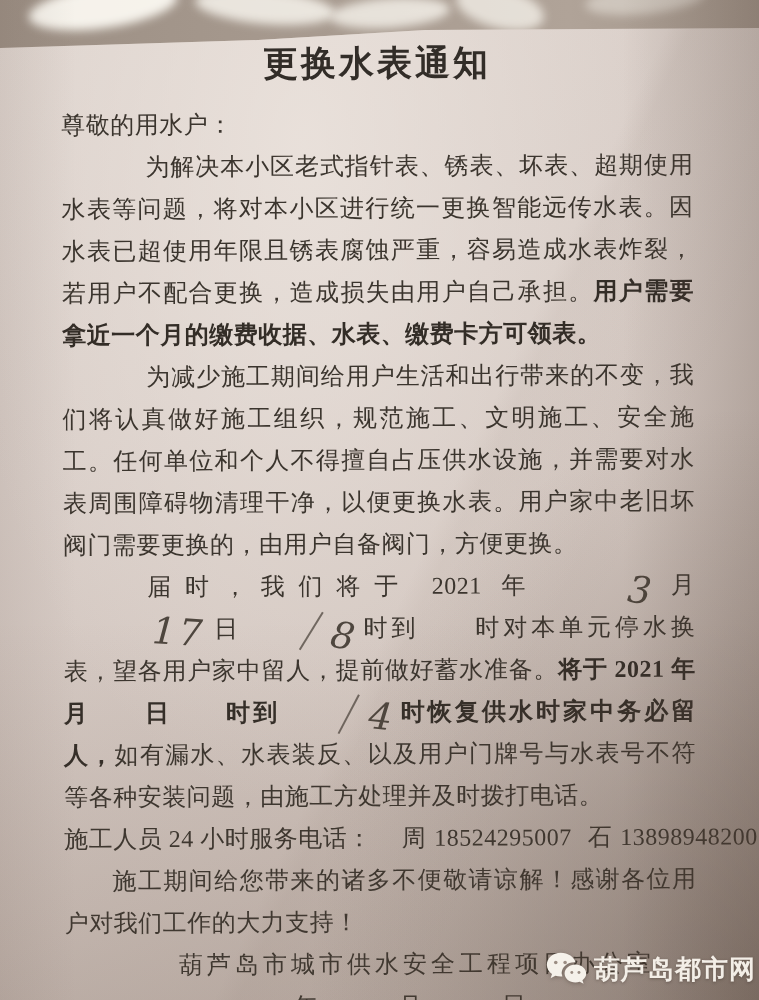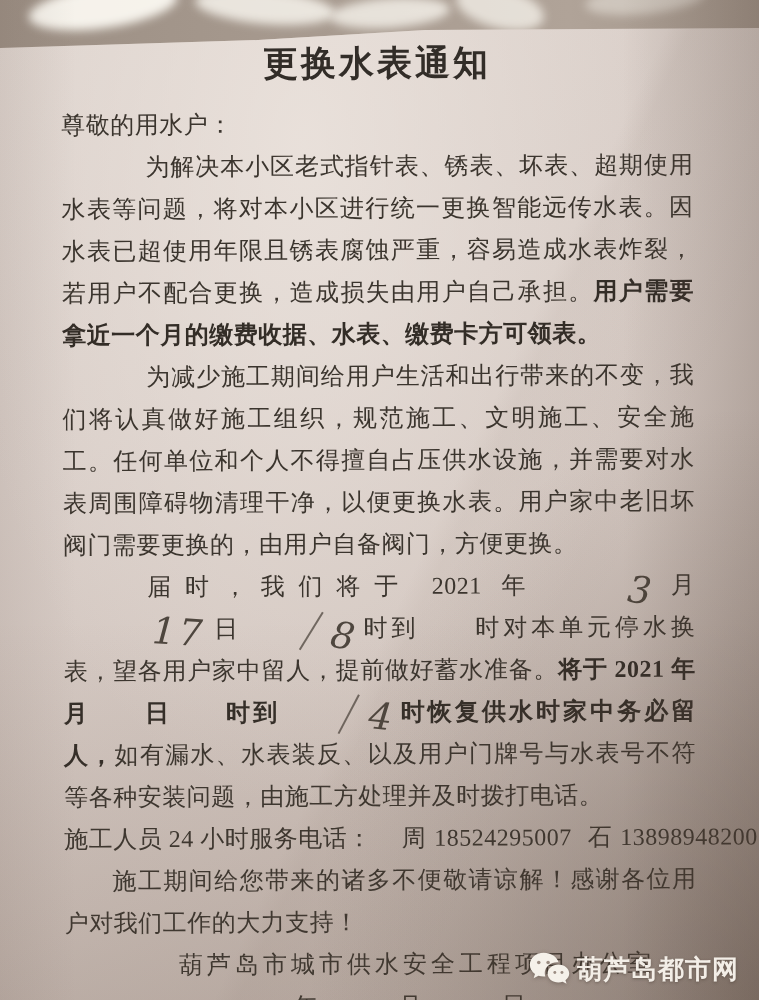--- a/index.html
+++ b/index.html
@@ -101,21 +101,21 @@
     position: absolute;
     left: 58%; top: -22px;
     width: 2px; height: 44px;
     background: rgba(78,70,62,0.75);
     transform: rotate(22deg);
   }
 
   
   .watermark {
     position: absolute;
-    right: 20px; bottom: 13px;
+    right: 3px; bottom: 13px;
     display: flex; align-items: center; gap: 6px;
     color: #f3eee7;
     font-family: "Liberation Sans", sans-serif;
     font-weight: bold;
     font-size: 26px;
     letter-spacing: 1px;
     text-shadow: 0 1px 3px rgba(60,48,40,0.45);
   }
   .wm-icon { width: 42px; height: 36px; filter: drop-shadow(0 1px 2px rgba(60,48,40,0.4)); }
 </style>

